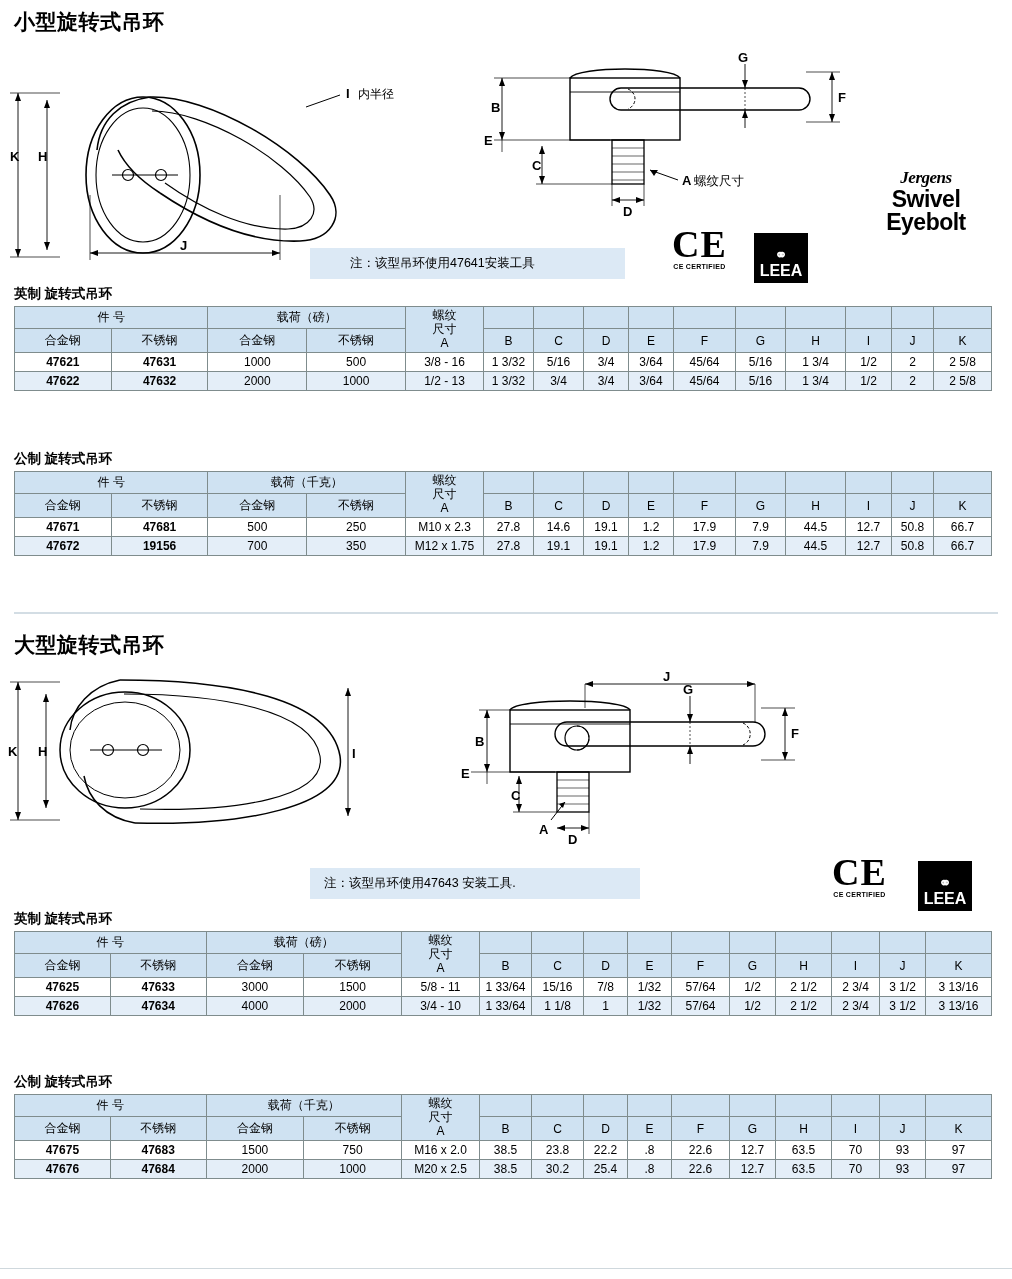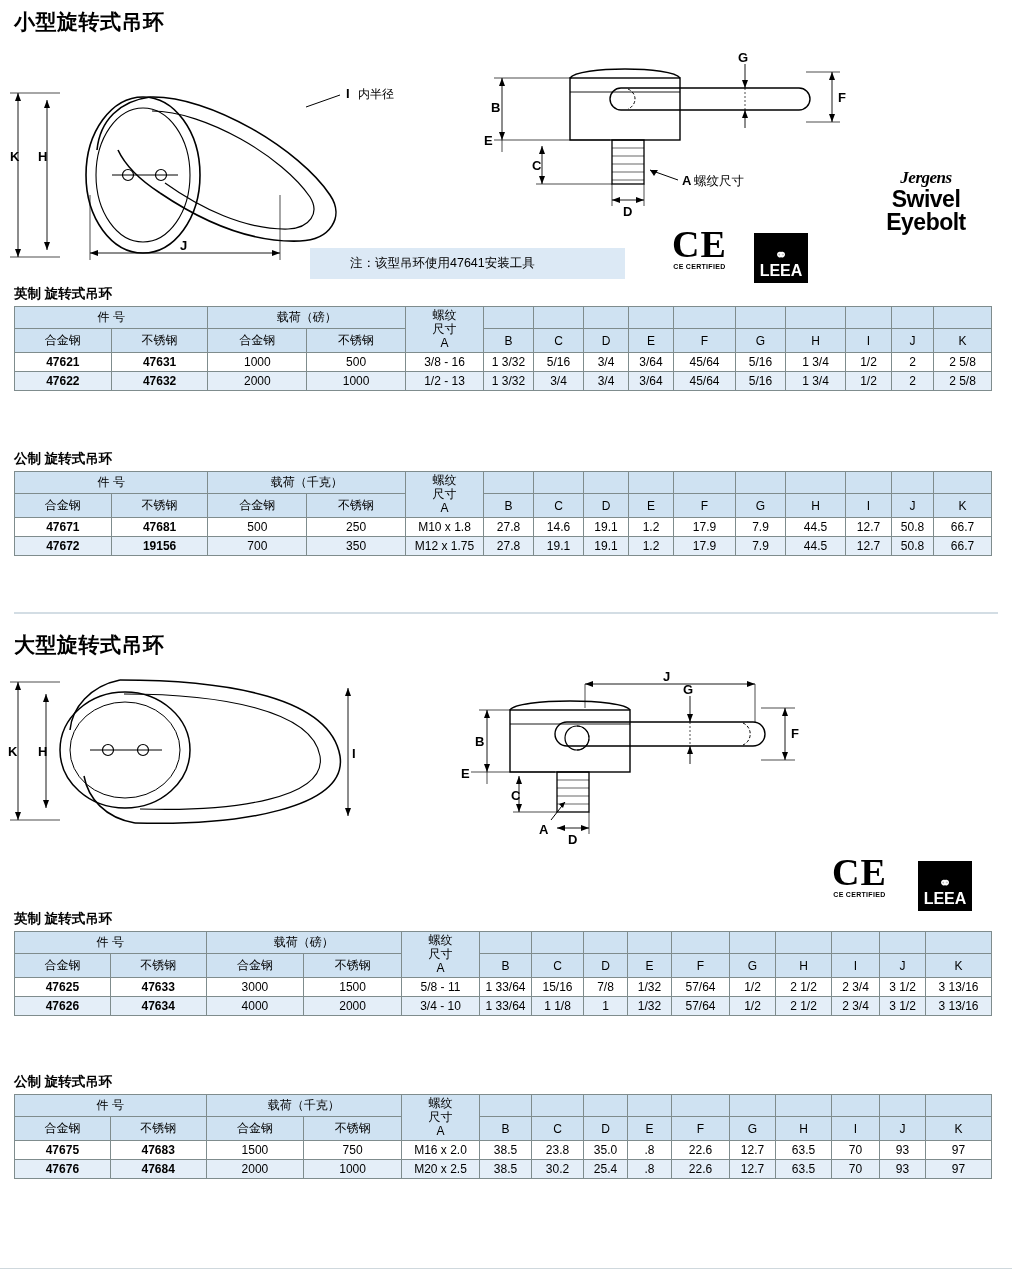--- a/index.html
+++ b/index.html
@@ -344,21 +344,21 @@
           <td>J</td>
           <td>K</td>
         </tr>
       </thead>
       <tbody>
         <tr>
           <td class="pn">47671</td>
           <td class="pn">47681</td>
           <td>500</td>
           <td>250</td>
-          <td>M10 x 1.8</td>
+          <td>M10 x 2.3</td>
           <td>27.8</td>
           <td>14.6</td>
           <td>19.1</td>
           <td>1.2</td>
           <td>17.9</td>
           <td>7.9</td>
           <td>44.5</td>
           <td>12.7</td>
           <td>50.8</td>
           <td>66.7</td>
@@ -493,20 +493,21 @@
     <div class="ce-mark">CE</div>
     <div class="ce-sub">CE CERTIFIED</div>
   </div>
   <div style="position:absolute; left:918px; top:861px;">
     <div class="leea">
       <div class="leea-chain">⚭</div>
       <div>LEEA</div>
     </div>
   </div>
 
+  <div class="note-box" style="position:absolute; left:310px; top:868px; width:330px;">注：该型吊环使用47643 安装工具.</div>
 
   <div style="position:absolute; left:14px; top:910px;" class="tbl-label">英制  旋转式吊环</div>
 
   <div style="position:absolute; left:14px; top:931px;">
     <table class="spec">
       <thead>
         <tr>
           <td colspan="2" style="width:192px;">件  号</td>
           <td colspan="2" style="width:196px;">载荷（磅）</td>
           <td rowspan="2" style="width:78px;" class="thread-cell">
@@ -624,21 +625,21 @@
       </thead>
       <tbody>
         <tr>
           <td class="pn">47675</td>
           <td class="pn">47683</td>
           <td>1500</td>
           <td>750</td>
           <td>M16 x 2.0</td>
           <td>38.5</td>
           <td>23.8</td>
-          <td>35.0</td>
+          <td>22.2</td>
           <td>.8</td>
           <td>22.6</td>
           <td>12.7</td>
           <td>63.5</td>
           <td>70</td>
           <td>93</td>
           <td>97</td>
         </tr>
         <tr class="alt">
           <td class="pn">47676</td>

